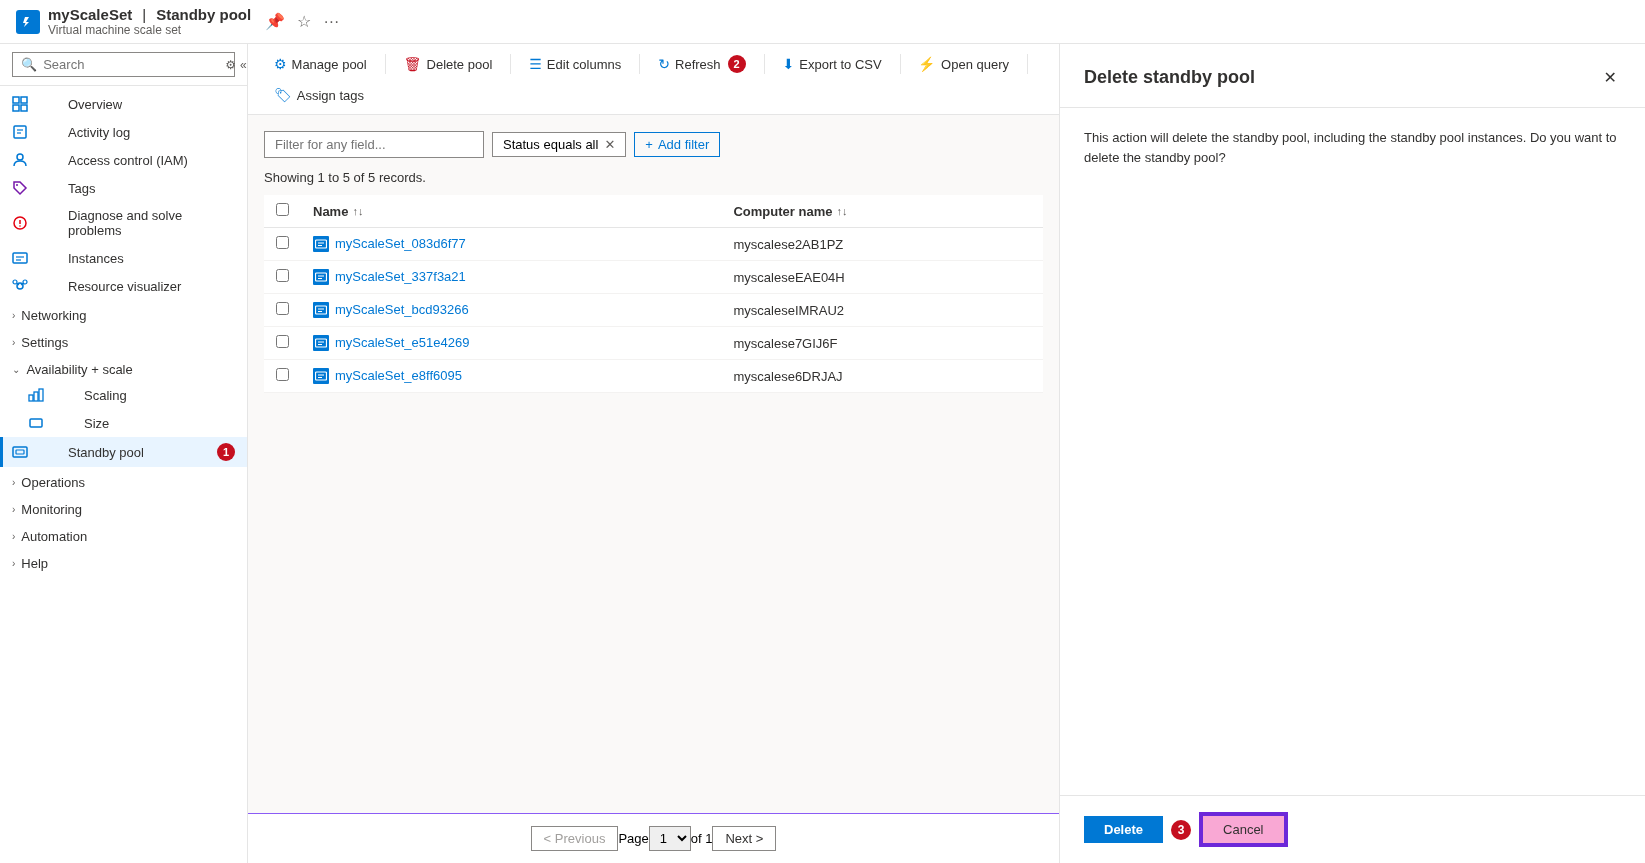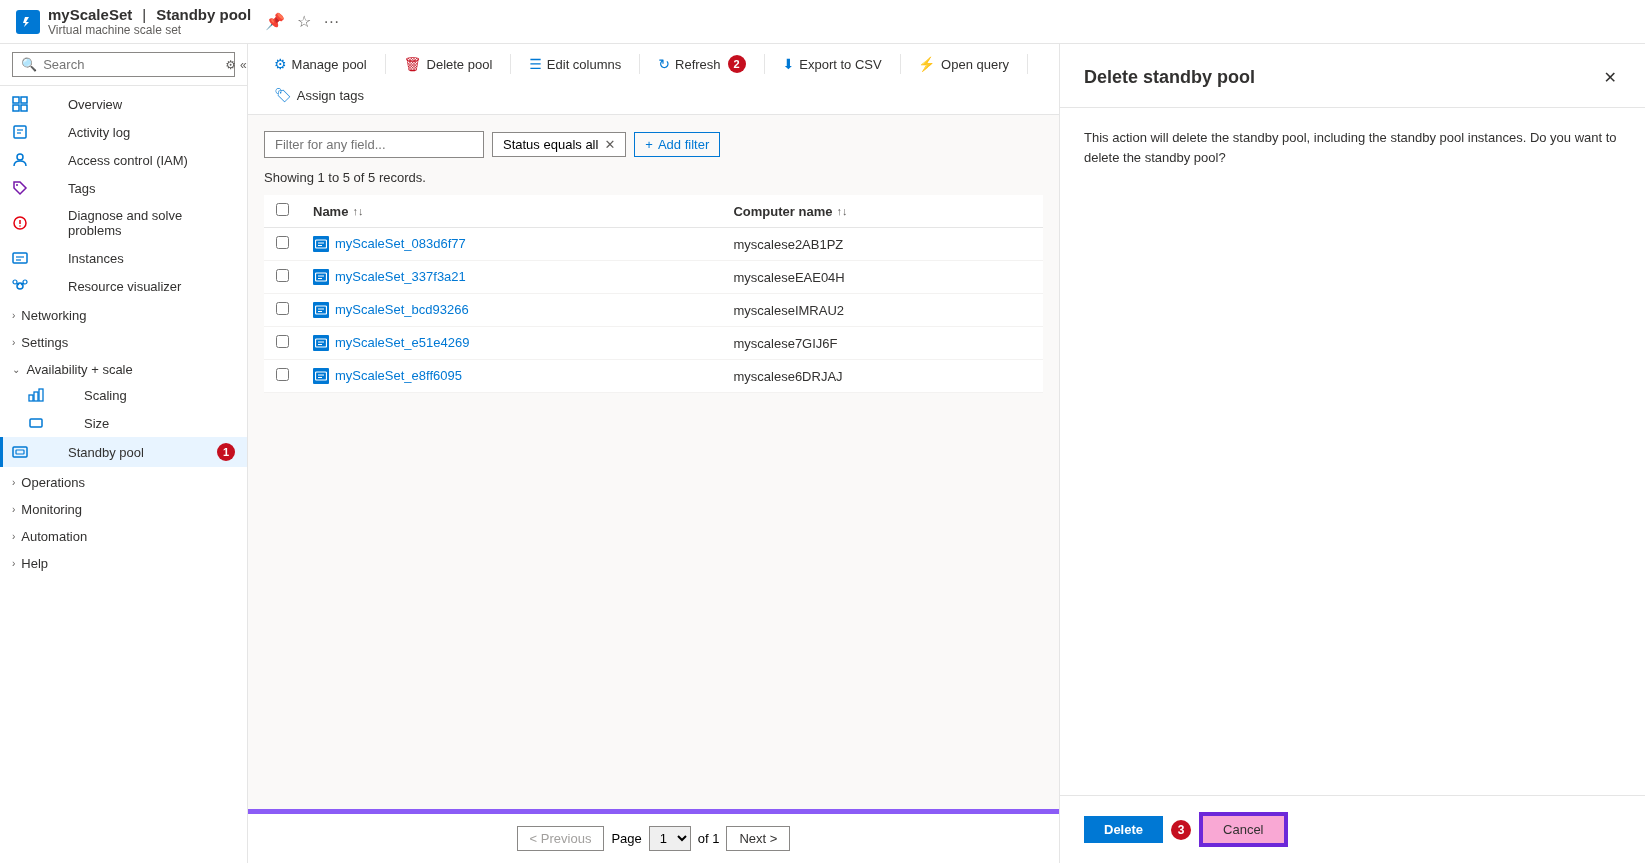--- a/index.html
+++ b/index.html
@@ -63,21 +63,21 @@
     .data-table td { padding: 8px 12px; border-bottom: 1px solid #f3f2f1; background: #fff; font-size: 13px; color: #323130; }
     .th-sort { cursor: pointer; display: inline-flex; align-items: center; gap: 4px; }
     .sort-icon { font-size: 11px; color: #605e5c; }
     .checkbox-cell { width: 32px; padding: 8px; }
     .instance-link { color: #0078d4; text-decoration: none; cursor: pointer; }
     .vm-icon { width: 16px; height: 16px; background: #0078d4; display: inline-flex; align-items: center; justify-content: center; border-radius: 1px; margin-right: 6px; }
     .vm-icon svg { width: 12px; height: 12px; }
     .name-cell { display: flex; align-items: flex-start; }
 
     
-    .pagination { display: flex; align-items: center; justify-content: center; padding: 12px; gap: 7px; background: #fff; border-top: 5px solid #8b5cf6; margin-top: 39px; }
+    .pagination { display: flex; align-items: center; justify-content: center; padding: 12px; gap: 0; background: #fff; border-top: 1px solid #8b5cf6; margin-top: 39px; }
     .page-btn { padding: 4px 12px; border: 1px solid #8a8886; background: #fff; cursor: pointer; font-size: 13px; color: #323130; }
     .page-btn:disabled { color: #a19f9d; cursor: default; }
     .page-label { font-size: 13px; }
     .page-select { border: 1px solid #8a8886; padding: 3px 6px; font-size: 13px; }
 
     
     .right-panel { width: 586px; background: #fff; border-left: 1px solid #e5e5e5; display: flex; flex-direction: column; }
     .panel-header { display: flex; align-items: center; justify-content: space-between; padding: 20px 24px 16px; border-bottom: 1px solid #e5e5e5; }
     .panel-title { font-size: 18px; font-weight: 600; color: #323130; }
     .panel-close { background: none; border: none; cursor: pointer; font-size: 16px; color: #323130; padding: 4px; }

